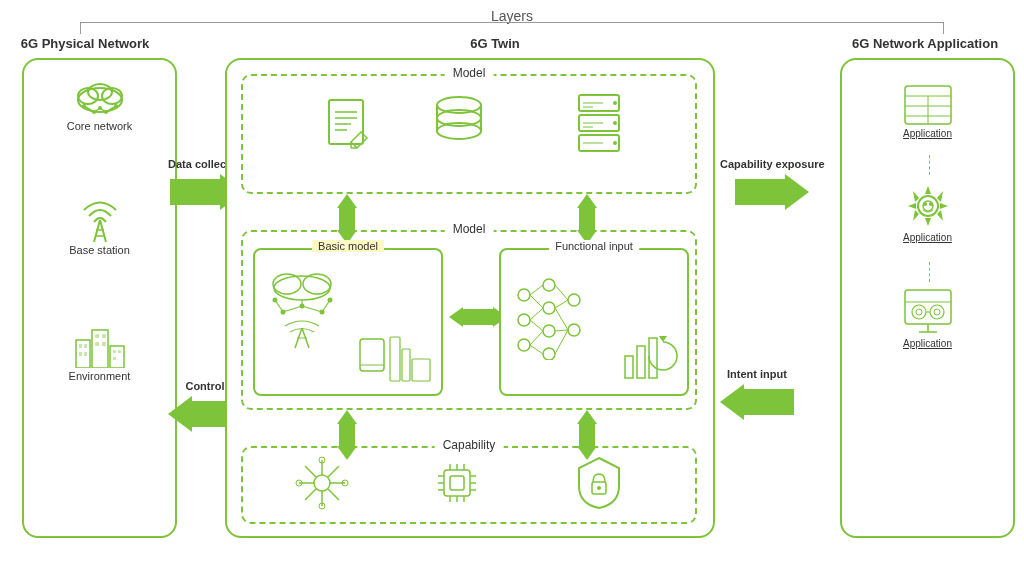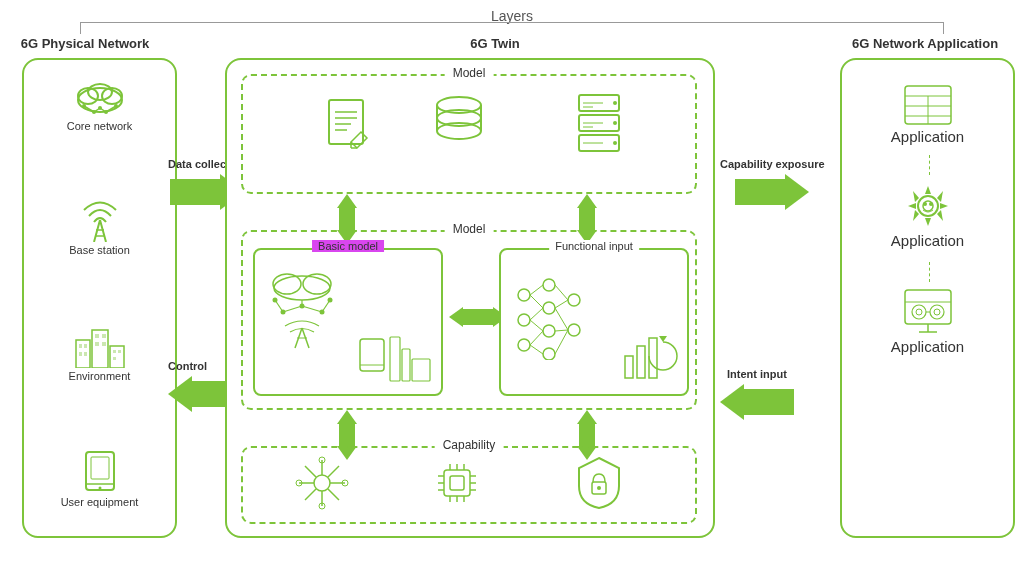--- a/index.html
+++ b/index.html
@@ -129,22 +129,23 @@
     }
 
     
     .app-item {
       position: absolute;
       text-align: center;
       width: 100%;
     }
 
     .app-label {
-      font-size: 15px;
+      font-size: 10px;
       color: #333;
+      text-decoration: underline;
     }
 
     
     .dashed-line-v {
       position: absolute;
       border-left: 1.5px dashed #7dc43a;
     }
 
   </style>
 </head>
@@ -217,43 +218,32 @@
 
           <line x1="26" y1="30" x2="20" y2="52" stroke="#7dc43a" stroke-width="2"></line>
           <line x1="26" y1="30" x2="32" y2="52" stroke="#7dc43a" stroke-width="2"></line>
           <line x1="22" y1="40" x2="30" y2="40" stroke="#7dc43a" stroke-width="1.5"></line>
           <line x1="21" y1="46" x2="31" y2="46" stroke="#7dc43a" stroke-width="1.5"></line>
         </svg>
       </div>
       <div class="label">Base station</div>
     </div>
 
-    <div class="phys-item" style="top:390px;">
-      <div class="icon-wrap">
-        <svg width="36" height="44" viewBox="0 0 36 44">
-          <rect x="4" y="2" width="28" height="38" rx="3" fill="none" stroke="#7dc43a" stroke-width="2"></rect>
-          <line x1="4" y1="34" x2="32" y2="34" stroke="#7dc43a" stroke-width="1.5"></line>
-          <circle cx="18" cy="38" r="1.5" fill="#7dc43a"></circle>
-          <rect x="9" y="7" width="18" height="22" rx="1" fill="none" stroke="#7dc43a" stroke-width="1"></rect>
-        </svg>
-      </div>
-      <div class="label">User equipment</div>
-    </div>
   </div>
 
   <div style="position:absolute; top:158px; left:168px; display:flex; flex-direction:column; align-items:center;">
     <div style="font-size:11px; font-weight:bold; color:#333; text-align:center; margin-bottom:4px;">Data
 collection</div>
     <div style="display:flex; align-items:center;">
       <div style="width:50px; height:26px; background:#7dc43a;"></div>
       <div style="width:0;height:0;border-top:18px solid transparent;border-bottom:18px solid transparent;border-left:24px solid #7dc43a;"></div>
     </div>
   </div>
 
-  <div style="position:absolute; top:360px; left:168px; display:flex; flex-direction:column; align-items:flex-start;">
+  <div style="position:absolute; top:380px; left:168px; display:flex; flex-direction:column; align-items:center;">
     <div style="font-size:11px; font-weight:bold; color:#333; text-align:center; margin-bottom:4px;">Control</div>
     <div style="display:flex; align-items:center;">
       <div style="width:0;height:0;border-top:18px solid transparent;border-bottom:18px solid transparent;border-right:24px solid #7dc43a;"></div>
       <div style="width:50px; height:26px; background:#7dc43a;"></div>
     </div>
   </div>
 
   <div class="twin-box">
 
     <div class="dashed-box" style="top:14px; left:14px; width:456px; height:120px;">
@@ -309,21 +299,21 @@
     <div style="position:absolute; top:134px; left:350px; display:flex; flex-direction:column; align-items:center;">
       <div style="width:0;height:0;border-left:10px solid transparent;border-right:10px solid transparent;border-bottom:14px solid #7dc43a;"></div>
       <div style="width:16px; height:22px; background:#7dc43a;"></div>
       <div style="width:0;height:0;border-left:10px solid transparent;border-right:10px solid transparent;border-top:14px solid #7dc43a;"></div>
     </div>
 
     <div class="dashed-box" style="top:170px; left:14px; width:456px; height:180px;">
       <div style="position:absolute; top:-10px; left:50%; transform:translateX(-50%); background:#fff; padding:0 8px; font-size:12px; color:#333;">Model</div>
 
       <div class="solid-inner-box" style="top:16px; left:10px; width:190px; height:148px;">
-        <div style="position:absolute; top:-10px; left:50%; transform:translateX(-50%); background:#d946ef; padding:0 6px; font-size:11px; color:#333;">Basic model</div>
+        <div style="position:absolute; top:-10px; left:50%; transform:translateX(-50%); background:#fef9c3; padding:0 6px; font-size:11px; color:#333;">Basic model</div>
 
         <div style="position:absolute; top:20px; left:10px;">
           <svg width="75" height="90" viewBox="0 0 75 90">
 
             <ellipse cx="37" cy="18" rx="28" ry="12" fill="none" stroke="#7dc43a" stroke-width="1.5"></ellipse>
             <ellipse cx="22" cy="14" rx="14" ry="10" fill="none" stroke="#7dc43a" stroke-width="1.5"></ellipse>
             <ellipse cx="52" cy="14" rx="14" ry="10" fill="none" stroke="#7dc43a" stroke-width="1.5"></ellipse>
 
             <line x1="10" y1="30" x2="18" y2="42" stroke="#7dc43a" stroke-width="1.2"></line>
             <line x1="18" y1="42" x2="37" y2="36" stroke="#7dc43a" stroke-width="1.2"></line>

